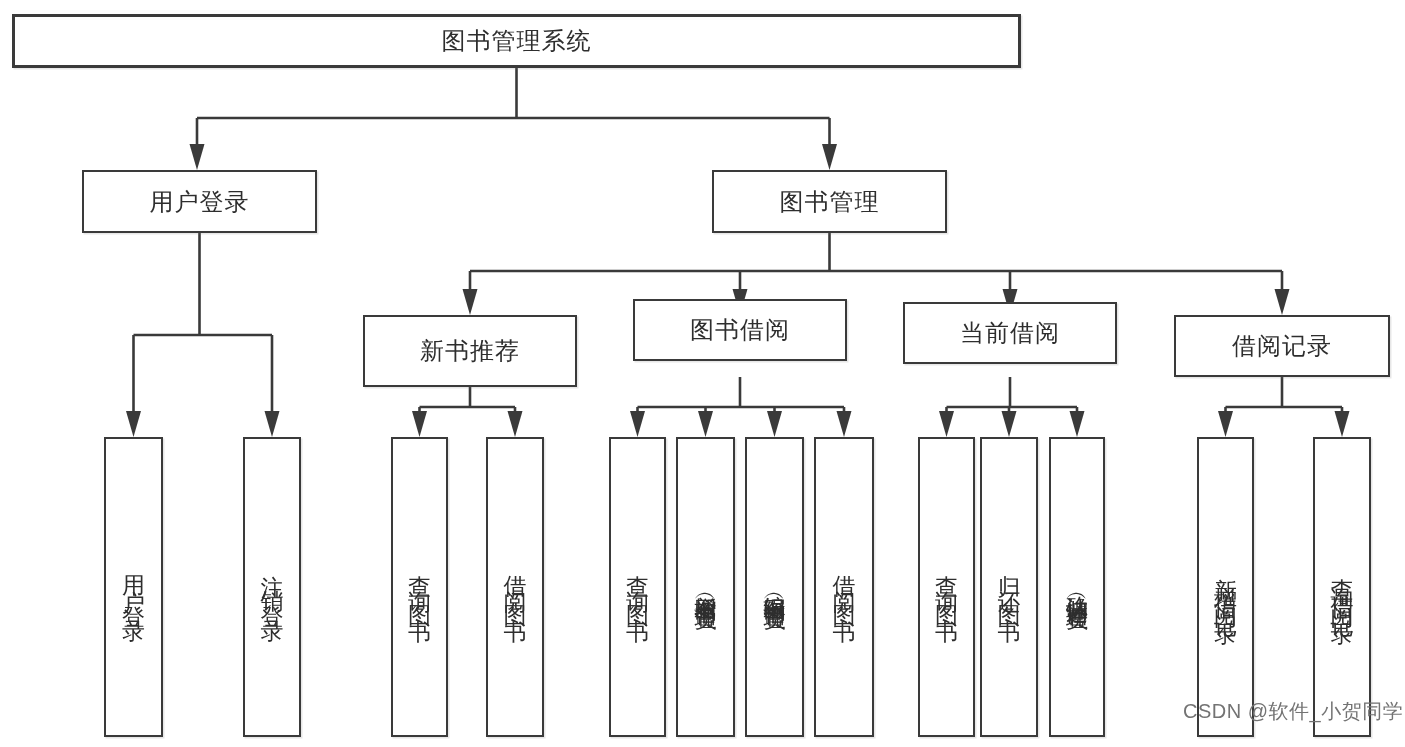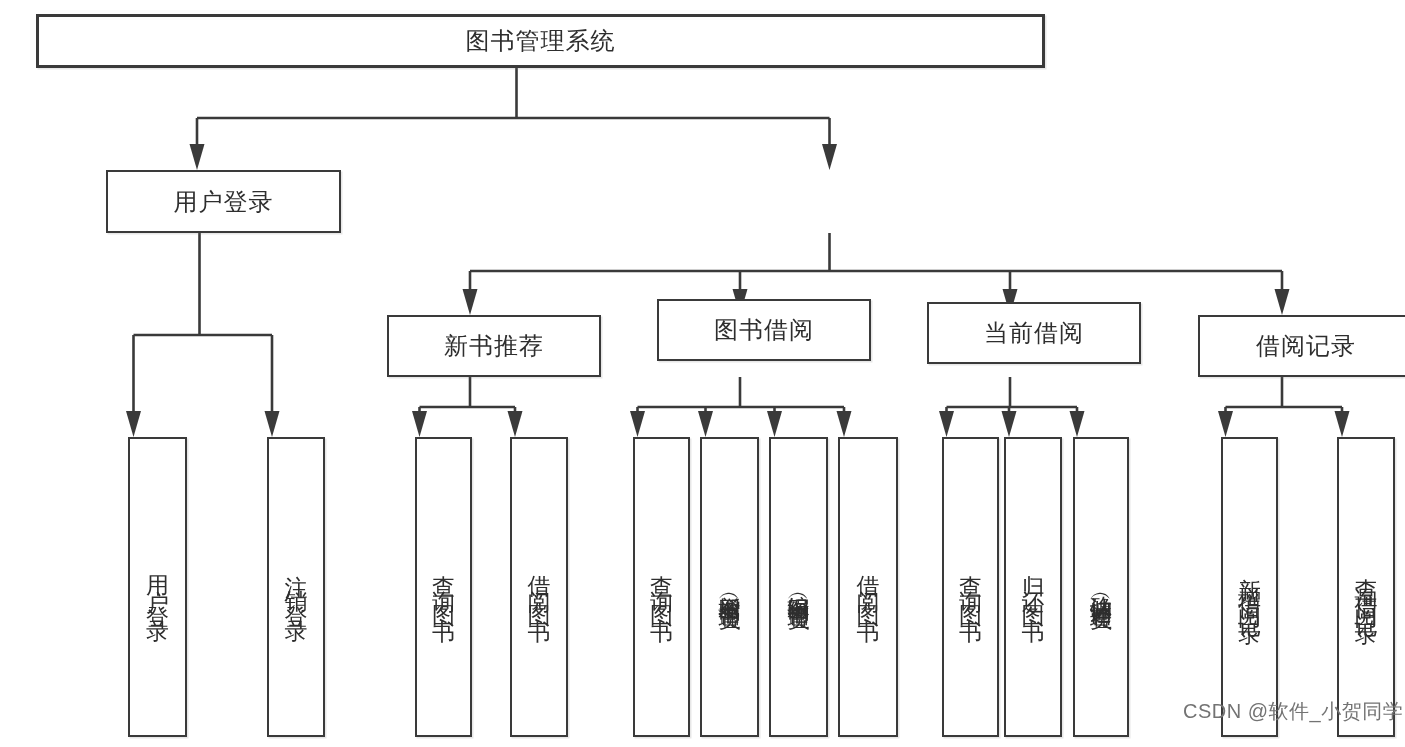--- a/index.html
+++ b/index.html
@@ -15,21 +15,20 @@
   .node{
     position:absolute;
     background:#ffffff;
     border:2.5px solid #3a3a3a;
     box-sizing:border-box;
     display:flex;align-items:center;justify-content:center;
     box-shadow:1.5px 1.5px 0 rgba(120,120,120,0.18);
     font-size:24px;
     letter-spacing:1px;
     white-space:nowrap;
-    margin-left:24px;
   }
   .root{border-width:3px;}
   .leaf span{
     writing-mode:vertical-rl;
     text-orientation:mixed;
     font-size:23px;
     line-height:1;
   }
   .v-wide span{letter-spacing:15px;}
   .v-mid  span{letter-spacing:9px;}
@@ -104,22 +103,25 @@
       <polygon points="1334.5,411 1349.5,411 1342,437" fill="#3a3a3a"></polygon>
     </svg>
 
   <div class="node root" style="left:12px;top:14px;width:1009px;height:54px;">
     <span>图书管理系统</span>
   </div>
 
   <div class="node" style="left:82px;top:170px;width:235px;height:63px;">
     <span>用户登录</span>
   </div>
+  <div class="node" style="left:712px;top:170px;width:235px;height:63px;">
+    <span>图书管理</span>
+  </div>
 
-  <div class="node" style="left:363px;top:315px;width:214px;height:62px;">
+  <div class="node" style="left:363px;top:315px;width:214px;height:72px;">
     <span>新书推荐</span>
   </div>
   <div class="node" style="left:633px;top:299px;width:214px;height:62px;">
     <span>图书借阅</span>
   </div>
   <div class="node" style="left:903px;top:302px;width:214px;height:62px;">
     <span>当前借阅</span>
   </div>
   <div class="node" style="left:1174px;top:315px;width:216px;height:62px;">
     <span>借阅记录</span>

